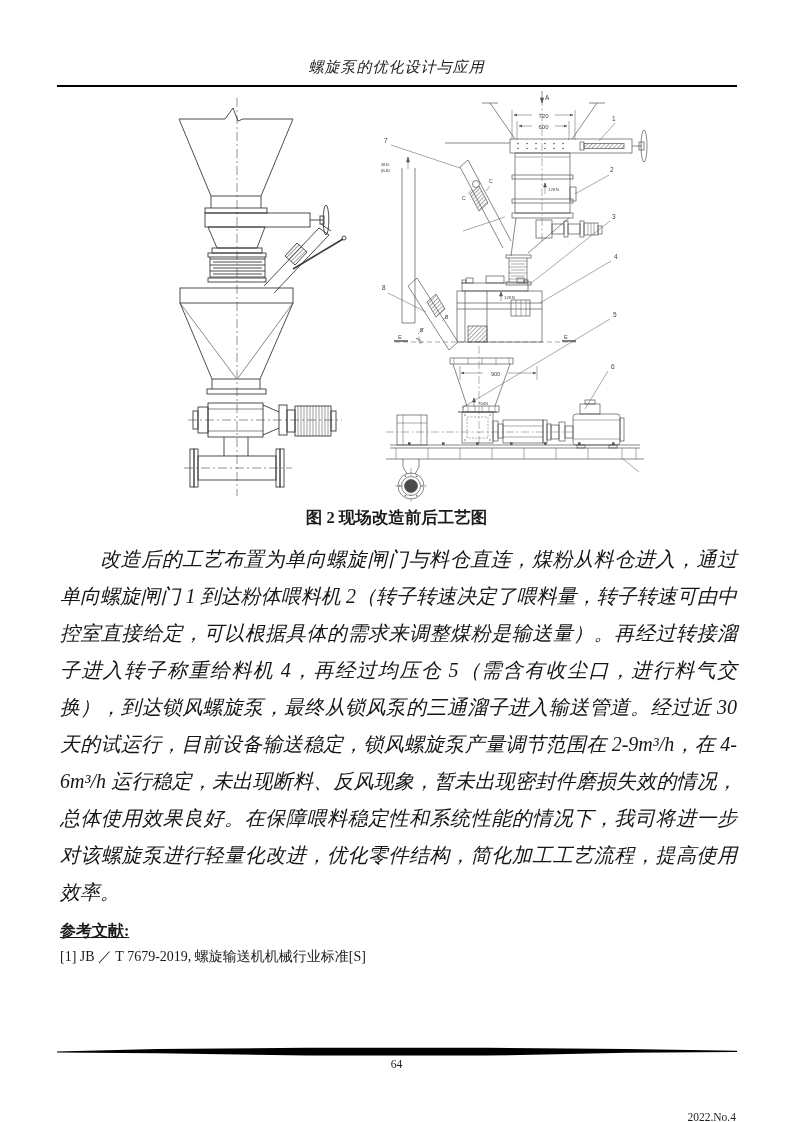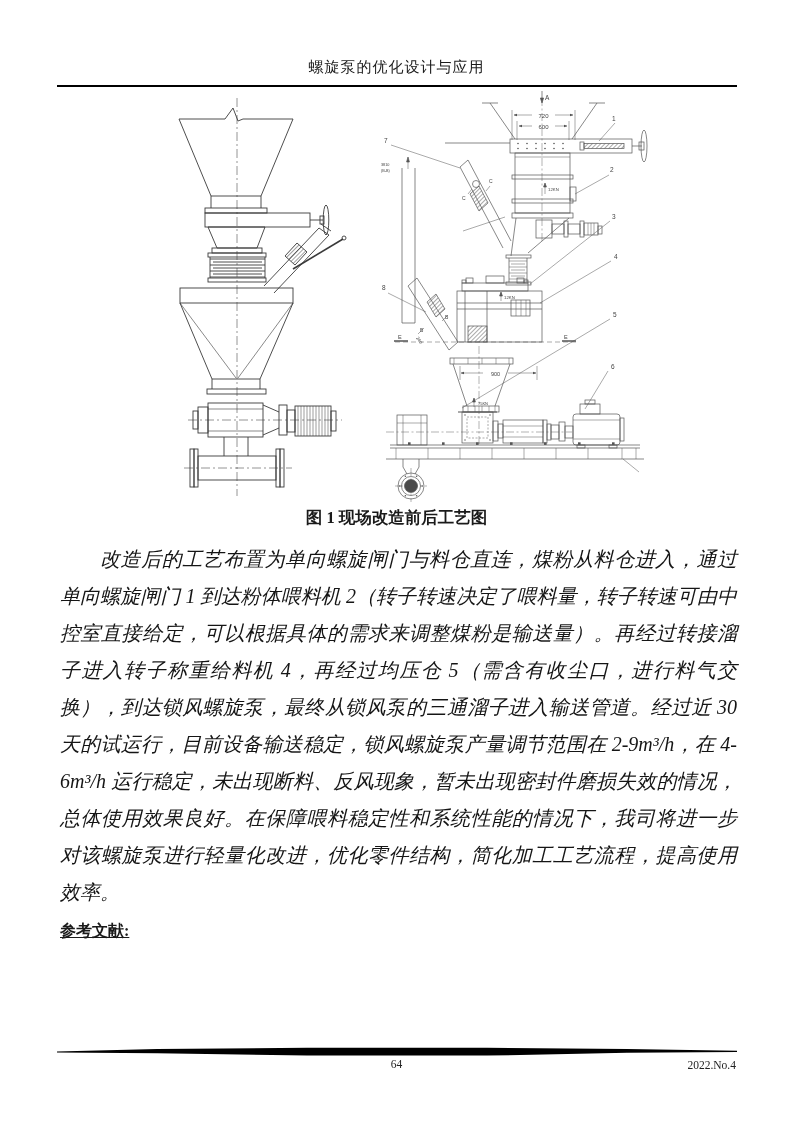--- a/index.html
+++ b/index.html
@@ -1,31 +1,31 @@
 <!DOCTYPE html>
 <html><head>
 <meta charset="utf-8">
 <style>
   html,body{margin:0;padding:0;background:#888;}
   .page{position:relative;width:793px;height:1122px;background:#ffffff;margin:0 auto;
         font-family:"Liberation Serif",serif;color:#111;overflow:hidden;}
   .header-title{position:absolute;top:58px;left:0;right:0;text-align:center;
-        font-size:15px;letter-spacing:1px;color:#1a1a1a;}
+        font-size:15px;letter-spacing:1px;color:#1a1a1a;font-style:italic;}
   .header-rule{position:absolute;top:85px;left:57px;width:680px;height:2px;background:#000;}
   .fig-left{position:absolute;left:150px;top:92px;width:230px;height:410px;}
   .fig-right{position:absolute;left:378px;top:90px;width:290px;height:420px;}
   .caption{position:absolute;top:507px;left:0;right:0;text-align:center;
         font-weight:bold;font-size:16.5px;color:#1a1a1a;}
   .body-text{position:absolute;top:541px;left:60px;width:677px;font-size:20px;
         line-height:37px;text-align:justify;text-indent:40px;color:#151515;font-style:italic;}
   .refs-heading{position:absolute;top:921px;left:60px;font-size:16px;font-weight:bold;color:#1a1a1a;text-decoration:underline;}
   .ref-item{position:absolute;top:948px;left:60px;font-size:14px;color:#1a1a1a;}
   .footer-bar{position:absolute;left:57px;top:1047px;width:680px;height:11px;}
   .footer-page{position:absolute;top:1058px;left:0;right:0;text-align:center;font-size:11.5px;color:#222;}
-  .footer-issue{position:absolute;top:1059px;right:57px;font-size:11.5px;color:#222;}
+  .footer-issue{position:absolute;top:1111px;right:57px;font-size:11.5px;color:#222;}
   svg text{font-family:"Liberation Sans",sans-serif;fill:#444;stroke:none;}
 </style>
 </head>
 <body>
 
 <div class="page">
 
   <div class="header-title">螺旋泵的优化设计与应用</div>
   <div class="header-rule"></div>
 
@@ -337,25 +337,26 @@
             <circle cx="21.8" cy="396" r="0.8"></circle>
             <circle cx="38.6" cy="386.3" r="0.8"></circle>
             <circle cx="27.4" cy="386.3" r="0.8"></circle>
             <circle cx="38.6" cy="405.7" r="0.8"></circle>
             <circle cx="27.4" cy="405.7" r="0.8"></circle>
         </g>
       </g>
     </g>
   </svg>
 
-  <div class="caption">图 1 现场改造前后工艺图</div>
+  <div class="caption">图 2 现场改造前后工艺图</div>
 
   <div class="body-text">改造后的工艺布置为单向螺旋闸门与料仓直连，煤粉从料仓进入，通过单向螺旋闸门 1 到达粉体喂料机 2（转子转速决定了喂料量，转子转速可由中控室直接给定，可以根据具体的需求来调整煤粉是输送量）。再经过转接溜子进入转子称重给料机 4，再经过均压仓 5（需含有收尘口，进行料气交换），到达锁风螺旋泵，最终从锁风泵的三通溜子进入输送管道。经过近 30 天的试运行，目前设备输送稳定，锁风螺旋泵产量调节范围在 2-9m³/h，在 4-6m³/h 运行稳定，未出现断料、反风现象，暂未出现密封件磨损失效的情况，总体使用效果良好。在保障喂料稳定性和系统性能的情况下，我司将进一步对该螺旋泵进行轻量化改进，优化零件结构，简化加工工艺流程，提高使用效率。</div>
 
   <div class="refs-heading">参考文献:</div>
+  <div class="ref-item">[1] JB ／ T 7679-2019, 螺旋输送机机械行业标准[S]</div>
 
   <svg class="footer-bar" viewBox="0 0 680 11" preserveAspectRatio="none" xmlns="http://www.w3.org/2000/svg">
     <polygon fill="#000" points="0,4.5 100,2 250,0.8 430,0.8 570,2 680,3.8 680,5 570,5.8 430,8.6 250,8.6 100,6.2 0,5.5"></polygon>
   </svg>
   <div class="footer-page">64</div>
   <div class="footer-issue">2022.No.4</div>
 
 </div>
 
 </body></html>

